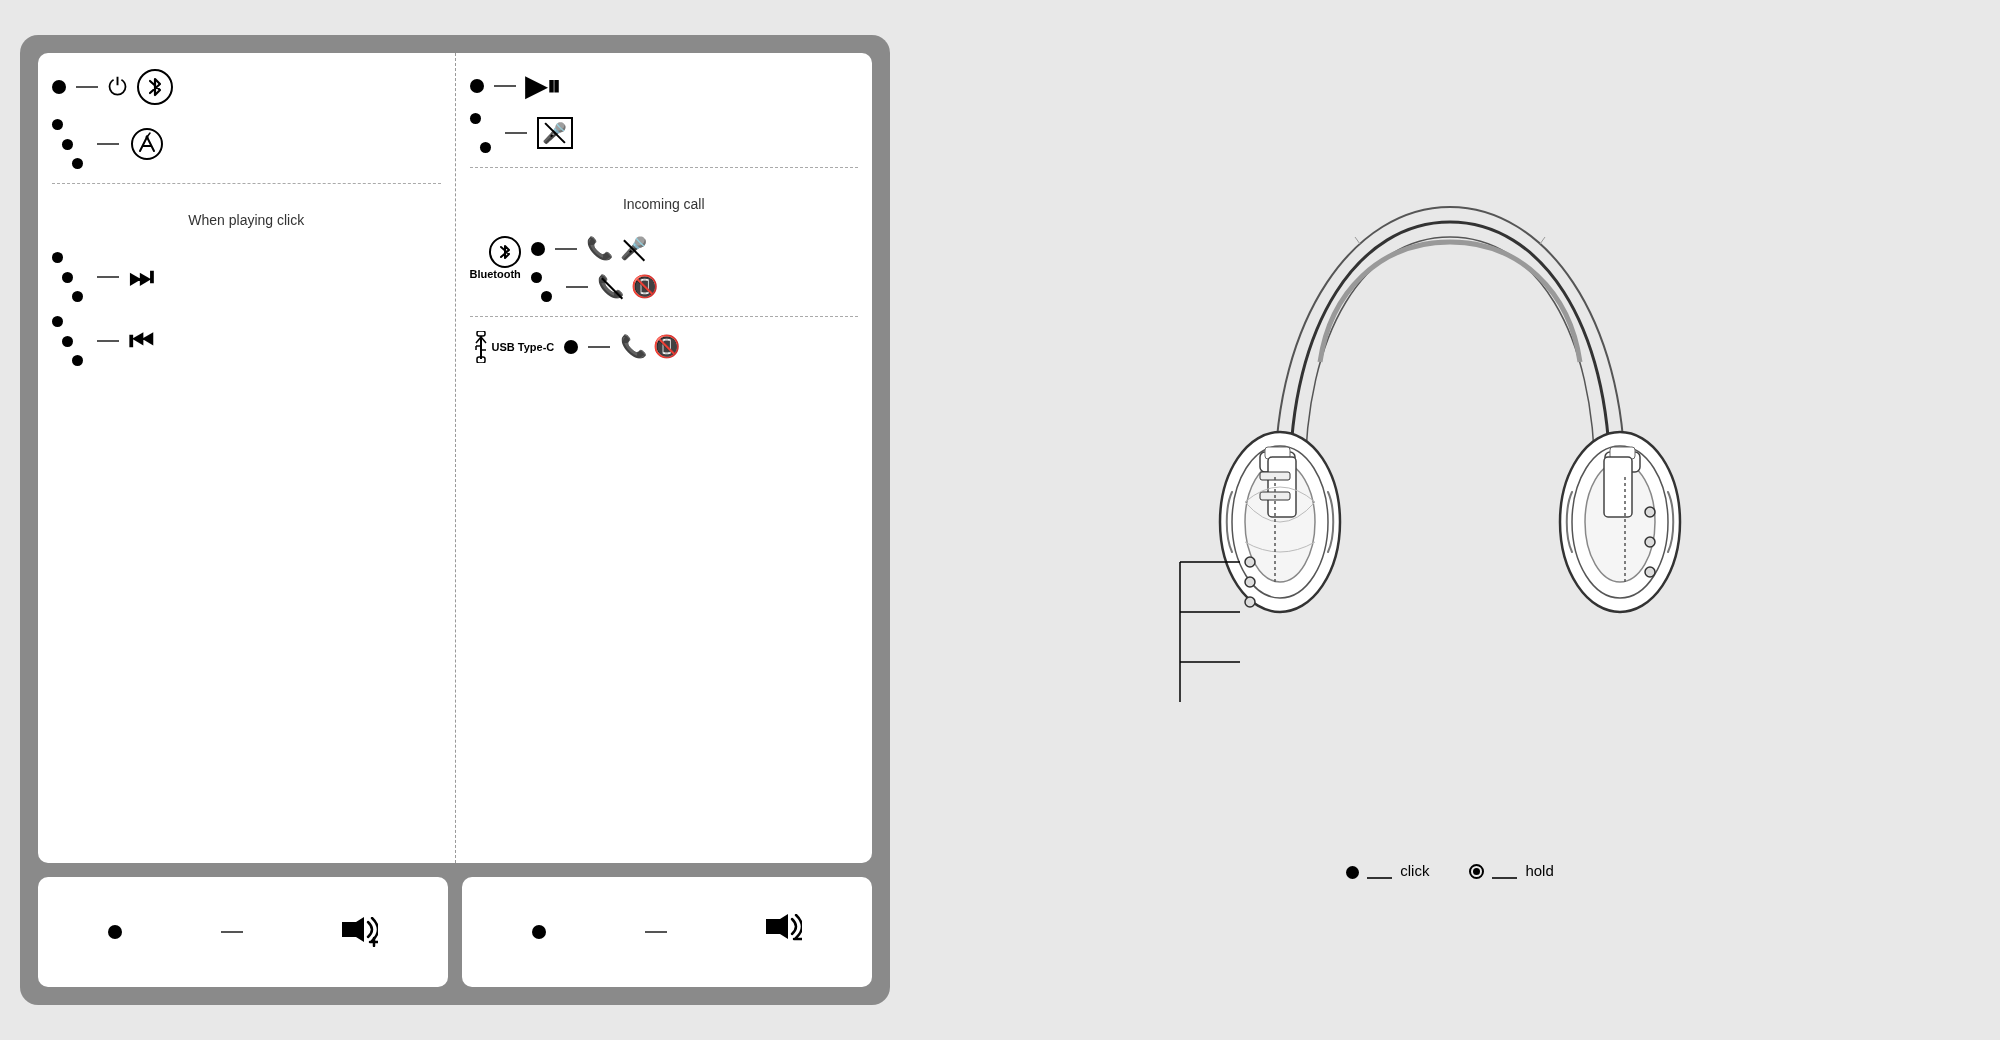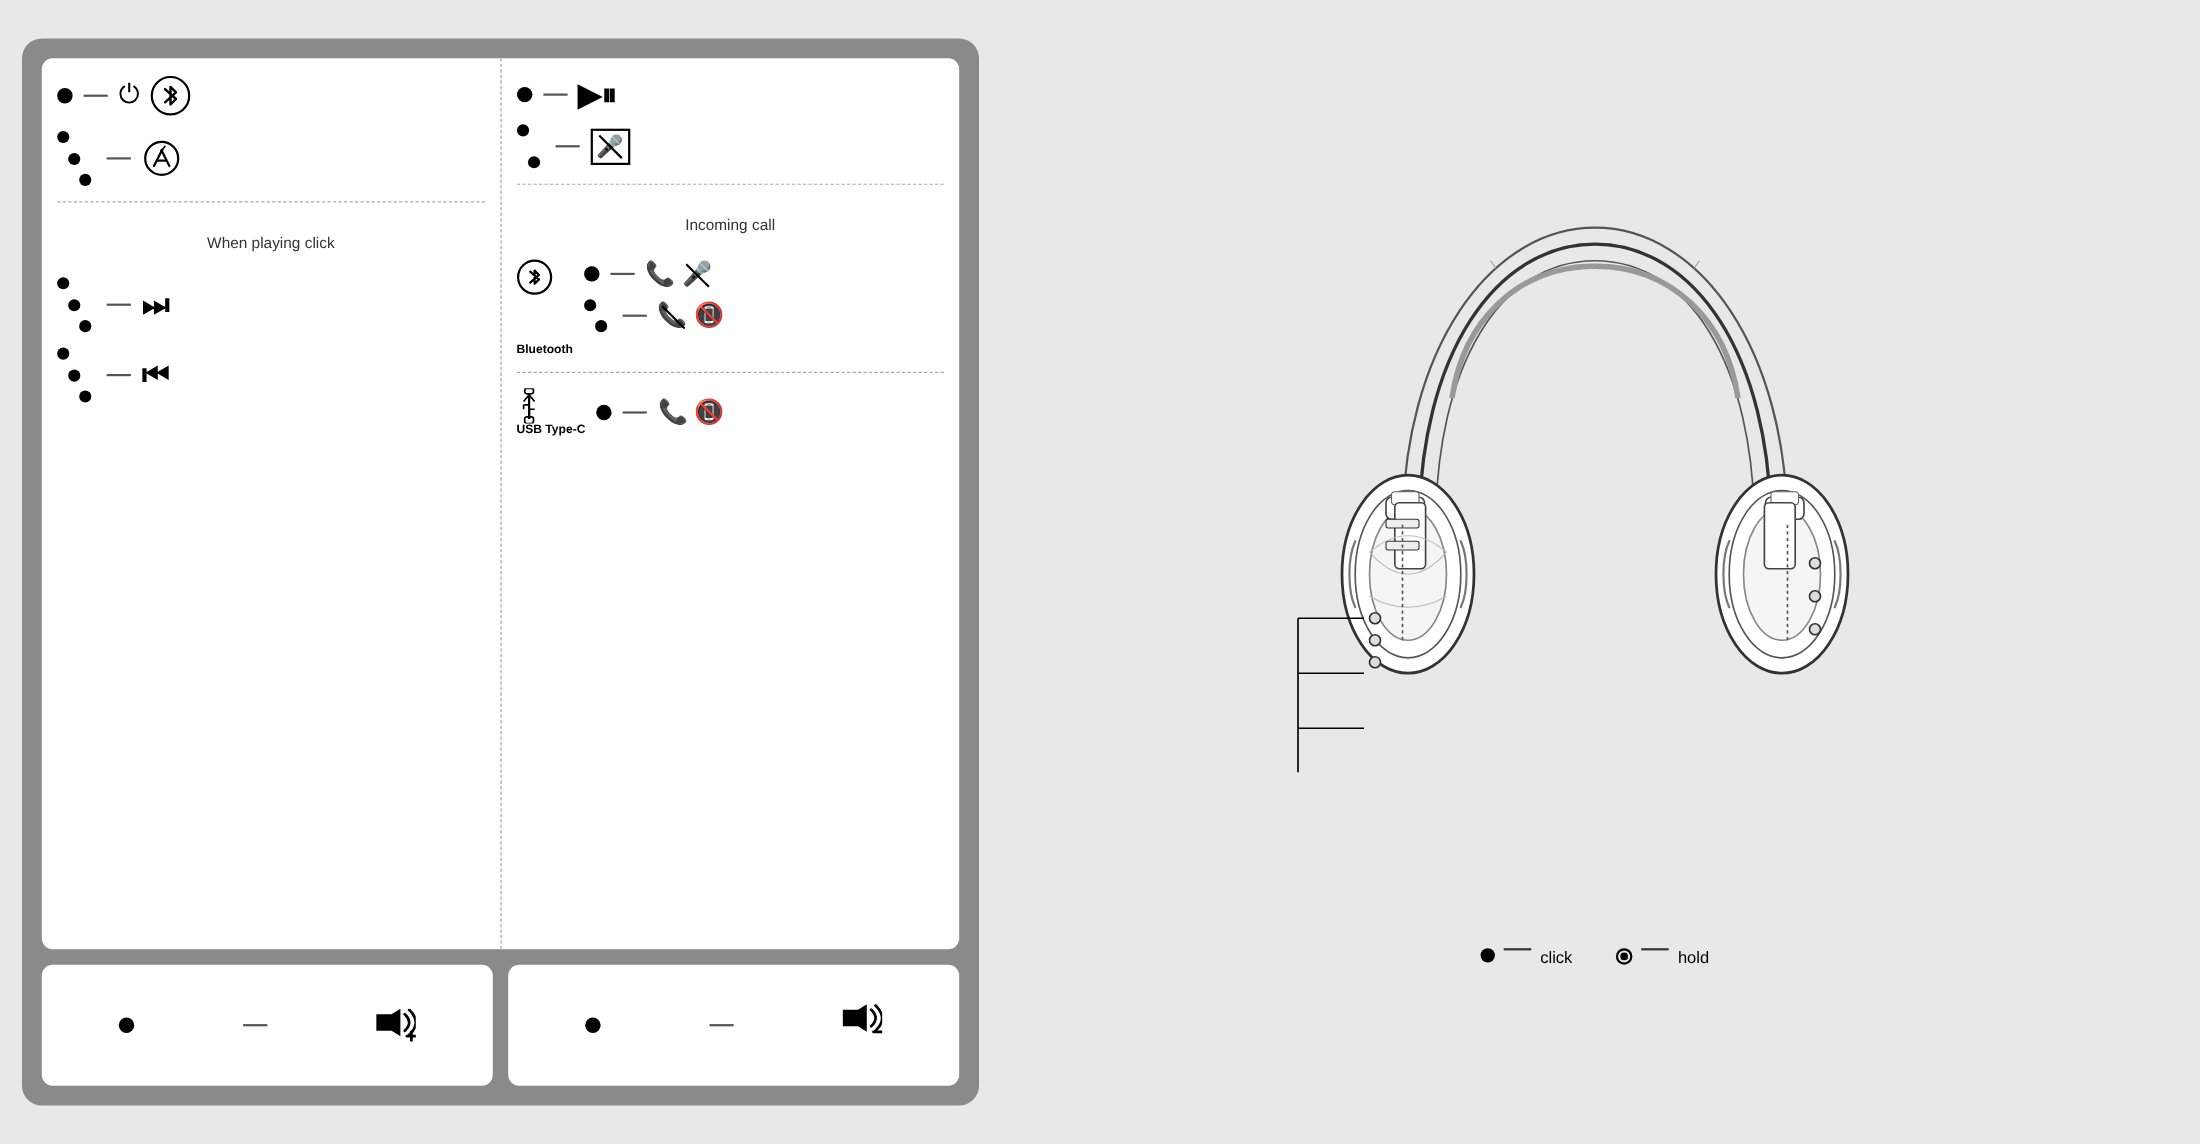--- a/index.html
+++ b/index.html
@@ -170,21 +170,21 @@
     
     .legend-row {
       display: flex;
       align-items: center;
       gap: 40px;
       margin-top: 20px;
     }
 
     .legend-item {
       display: flex;
-      align-items: flex-start;
+      align-items: flex-end;
       gap: 8px;
       font-size: 15px;
     }
 
     .legend-dot {
       width: 13px;
       height: 13px;
       background: black;
       border-radius: 50%;
     }
@@ -241,31 +241,31 @@
     
     .icon-pair {
       display: flex;
       gap: 6px;
       align-items: center;
     }
 
     .bt-label-box {
       display: flex;
       flex-direction: column;
-      align-items: flex-start;
-      gap: 44px;
+      align-items: flex-end;
     }
     .bt-label {
       font-size: 11px;
       font-weight: bold;
     }
 
     .usb-label-box {
       display: flex;
-      flex-direction: column;
+      flex-direction: row;
+      align-items: center;
     }
     .usb-label {
       font-size: 11px;
       font-weight: bold;
     }
   </style>
 </head>
 <body>
 
 <div class="main-container">

